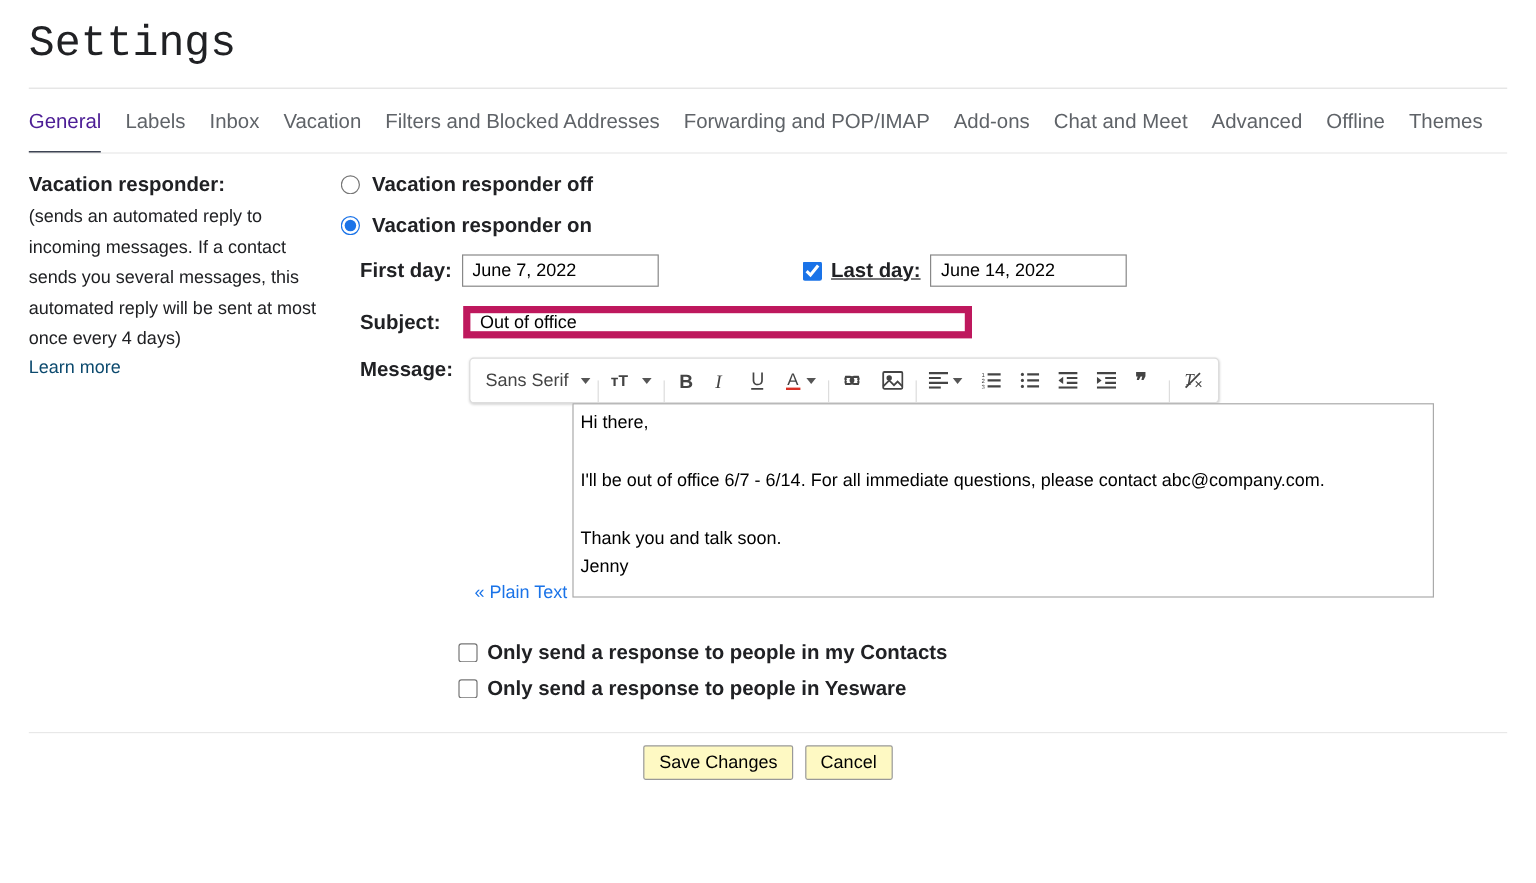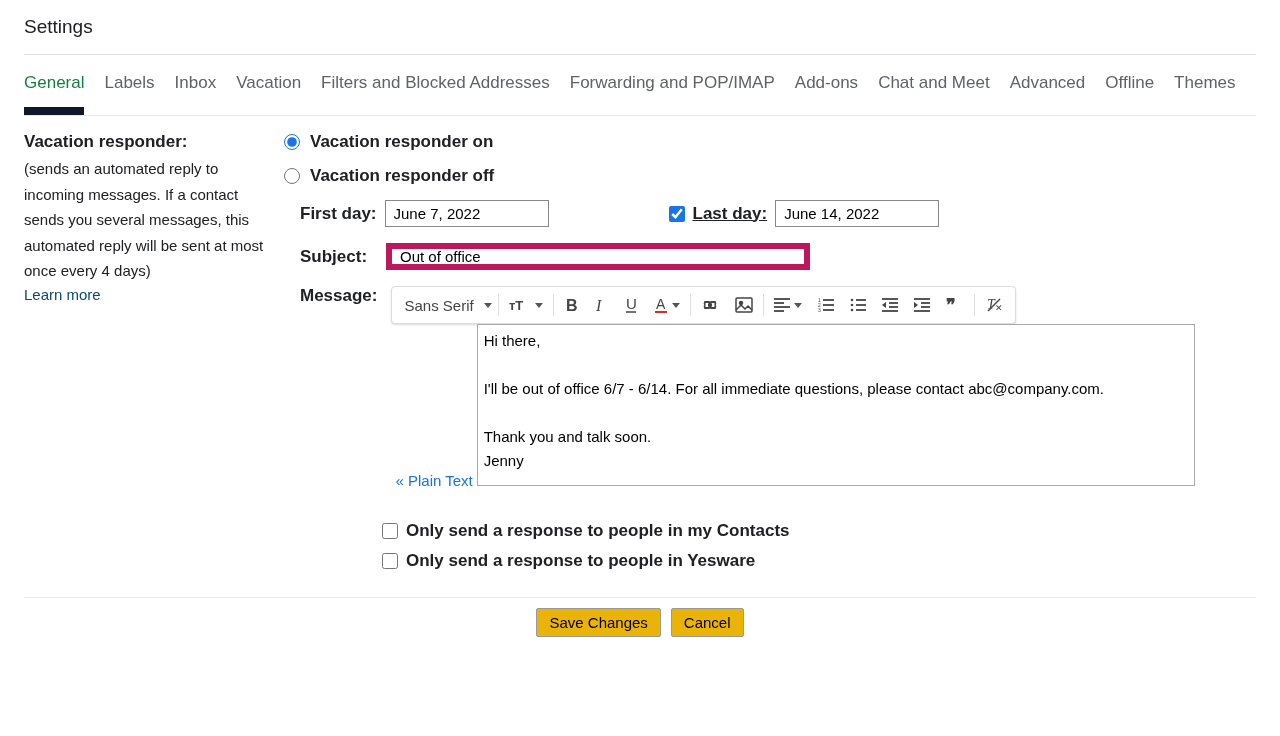--- a/index.html
+++ b/index.html
@@ -6,44 +6,45 @@
     body {
       font-family: Arial, Helvetica, sans-serif;
       font-size: 14px;
       color: #202124;
       background: #fff;
     }
     .settings-container {
       padding: 8px 24px;
     }
     .settings-header {
-      font-size: 19px;
+      font-size: 36px;
       font-weight: 400;
       color: #202124;
       padding: 8px 0 16px 0;
       border-bottom: 1px solid #e0e0e0;
+      font-family: Liberation Mono, monospace;
     }
     .tabs {
       display: flex;
       flex-wrap: wrap;
       gap: 20px;
       padding: 14px 0 0 0;
       border-bottom: 1px solid #e8e8e8;
     }
     .tab {
       font-size: 17px;
       color: #5f6368;
       padding: 4px 0 14px 0;
       cursor: pointer;
       font-weight: 500;
       white-space: nowrap;
     }
     .tab.active {
-      color: #15803d;
-      border-bottom: 8px solid #0f172a;
+      color: #4c1d95;
+      border-bottom: 1px solid #0f172a;
     }
     .content {
       display: flex;
       padding: 16px 0;
       border-bottom: 1px solid #e8e8e8;
     }
     .left-col {
       width: 240px;
       flex-shrink: 0;
     }
@@ -132,21 +133,21 @@
     .message-row {
       display: flex;
       padding-left: 16px;
       gap: 14px;
     }
     .editor-wrapper {
       flex: 1;
     }
     .toolbar {
       display: flex;
-      align-items: center;
+      align-items: flex-start;
       border: 1px solid #ddd;
       border-radius: 4px;
       height: 36px;
       box-shadow: 0 1px 2px rgba(0,0,0,0.15);
       background: #fff;
       padding: 18px 4px;
       width: fit-content;
       max-width: 730px;
     }
     .toolbar-item {
@@ -215,21 +216,21 @@
       cursor: pointer;
     }
     .button-row {
       display: flex;
       justify-content: center;
       gap: 10px;
       padding: 10px 0 20px 0;
     }
     .btn {
       border: 1px solid #999;
-      background: #eab308;
+      background: #fef9c3;
       padding: 5px 12px;
       font-size: 15px;
       cursor: pointer;
       border-radius: 2px;
     }
     .last-day-label {
       font-size: 17px;
       font-weight: 700;
       text-decoration: underline;
     }
@@ -257,26 +258,26 @@
 
   <div class="content">
     <div class="left-col">
       <div class="section-title">Vacation responder:</div>
       <div class="section-desc">(sends an automated reply to incoming messages. If a contact sends you several messages, this automated reply will be sent at most once every 4 days)</div>
       <a class="learn-more">Learn more</a>
     </div>
 
     <div class="right-col">
       <div class="radio-row">
+        <input type="radio" name="vr" style="">
+        <label class="radio-label">Vacation responder off</label>
+      </div>
+      <div class="radio-row">
         <input type="radio" name="vr" checked="" style="">
         <label class="radio-label">Vacation responder on</label>
-      </div>
-      <div class="radio-row">
-        <input type="radio" name="vr" style="">
-        <label class="radio-label">Vacation responder off</label>
       </div>
 
       <div class="form-row">
         <div class="date-row">
           <div class="date-group">
             <span class="form-label">First day:</span>
             <input class="date-input" value="June 7, 2022" style="">
           </div>
           <div class="date-group">
             <input type="checkbox" class="checkbox-inline" checked="" style="">

